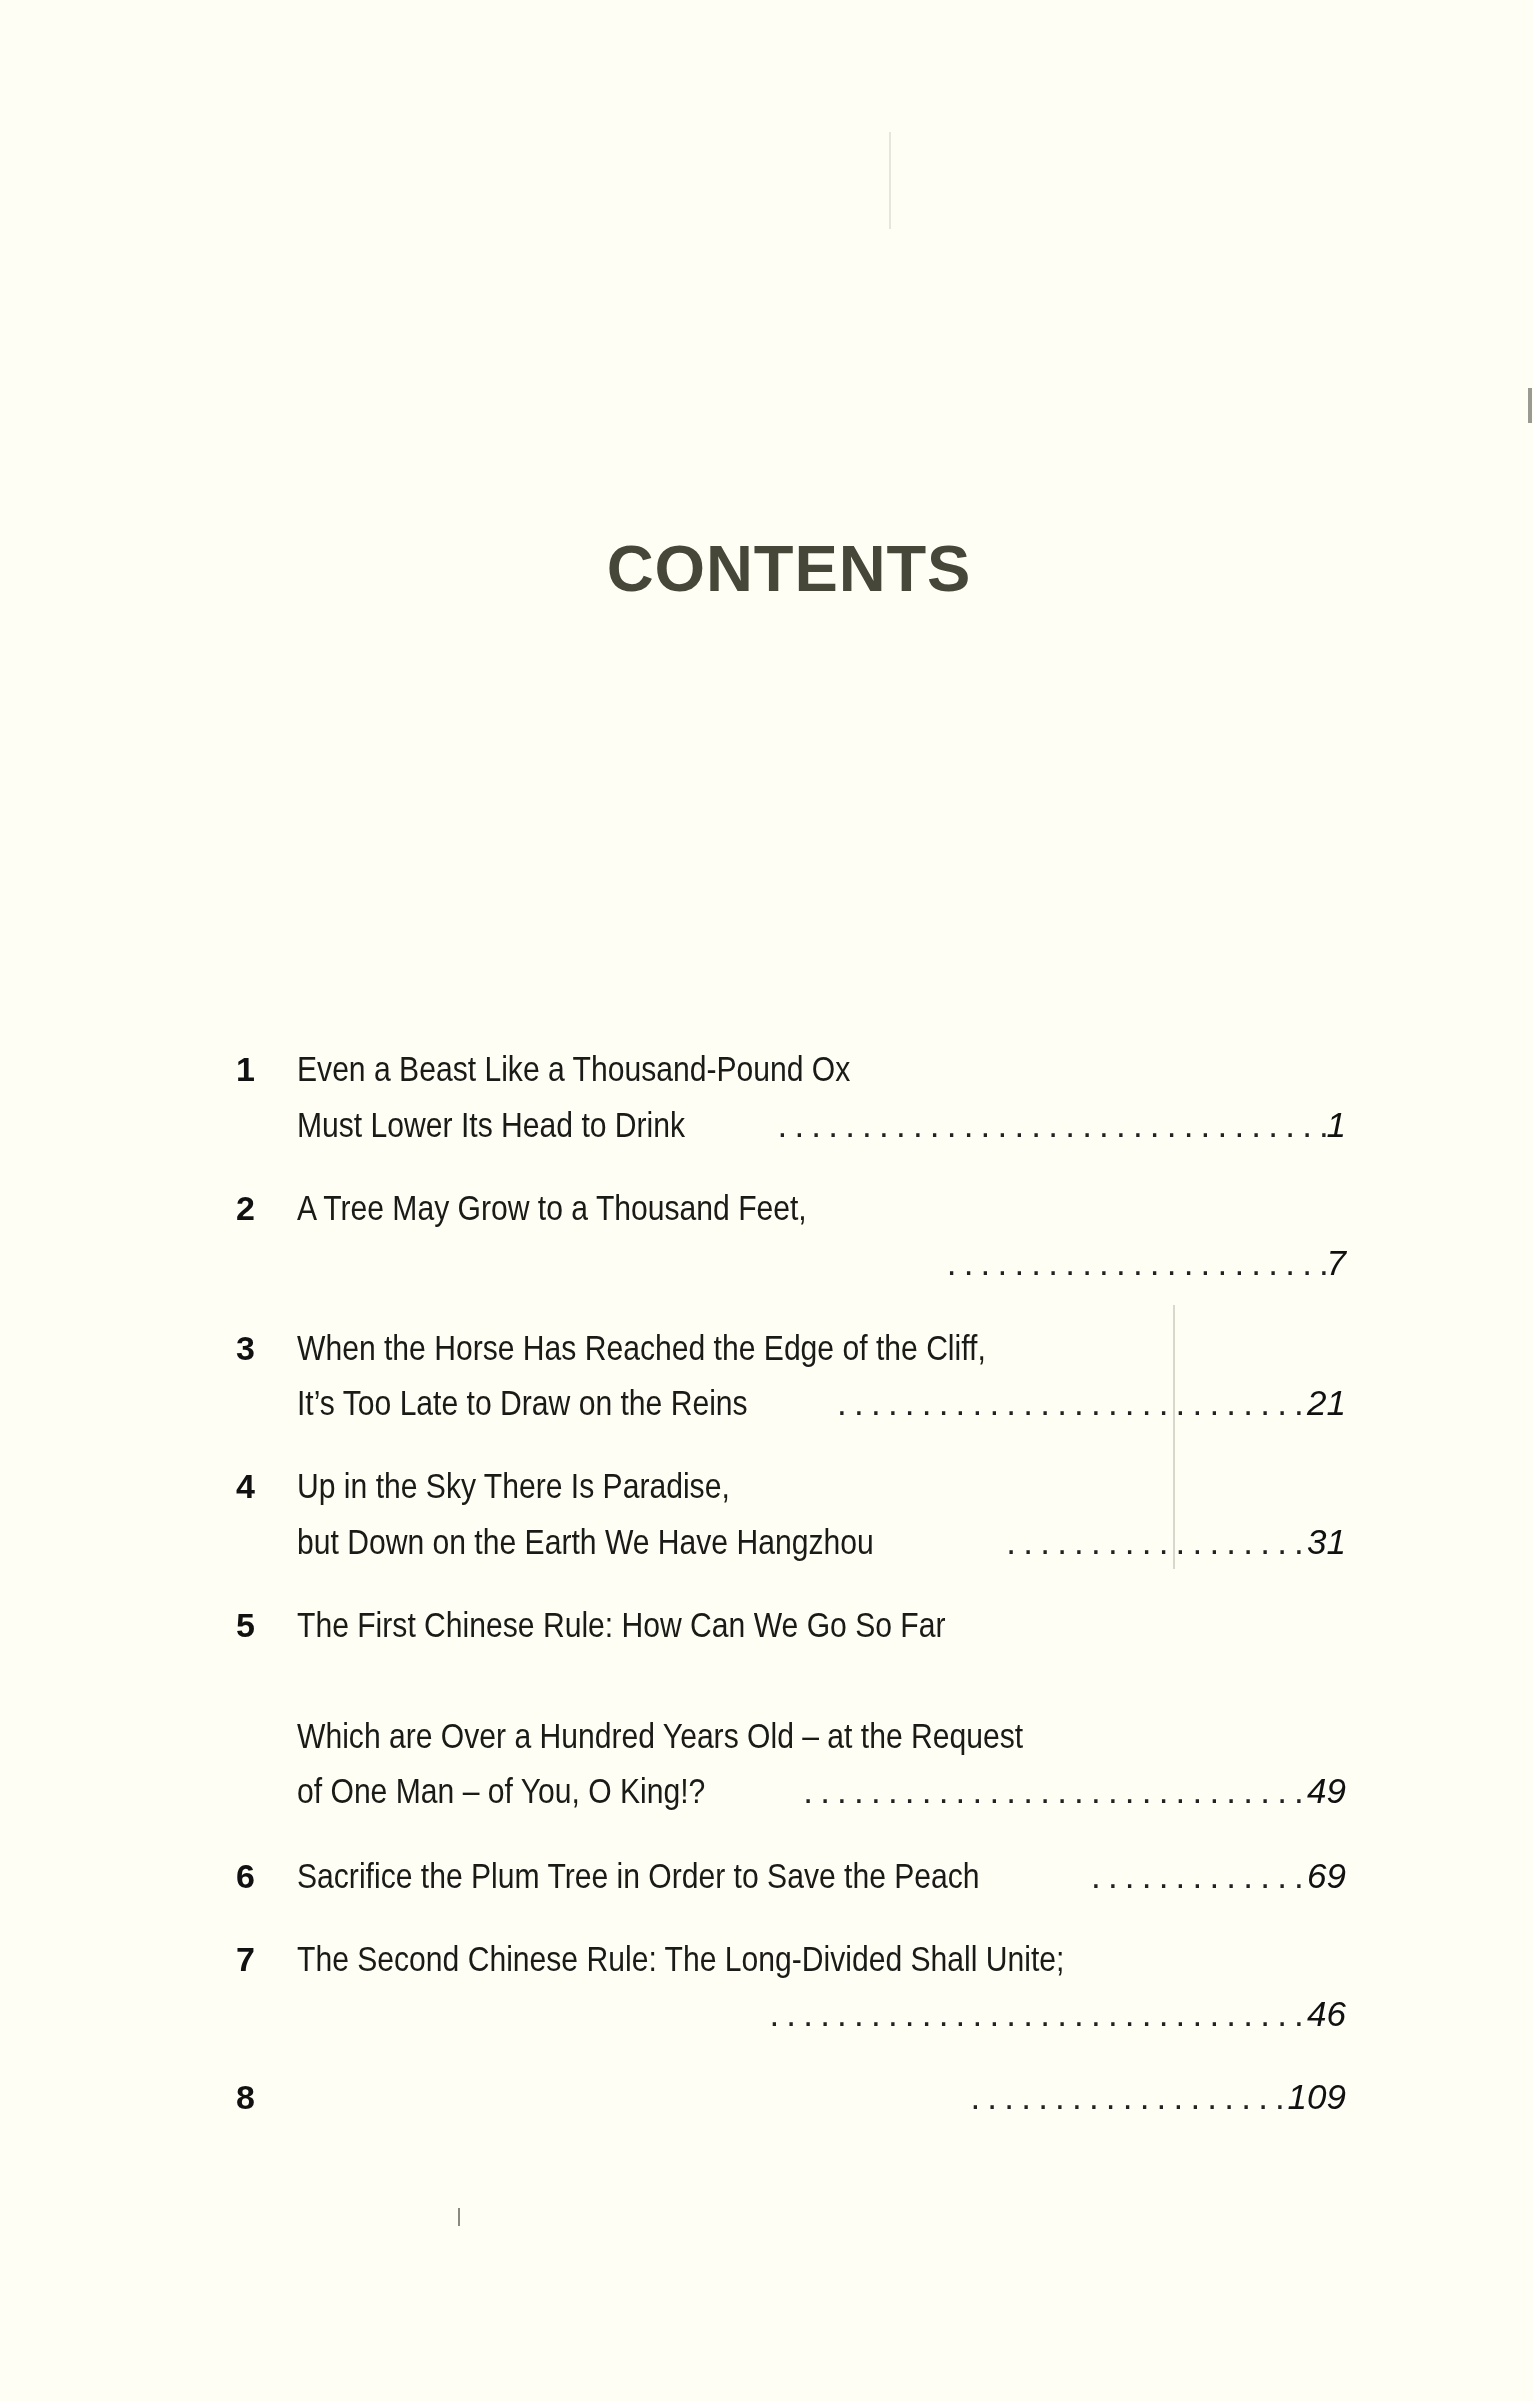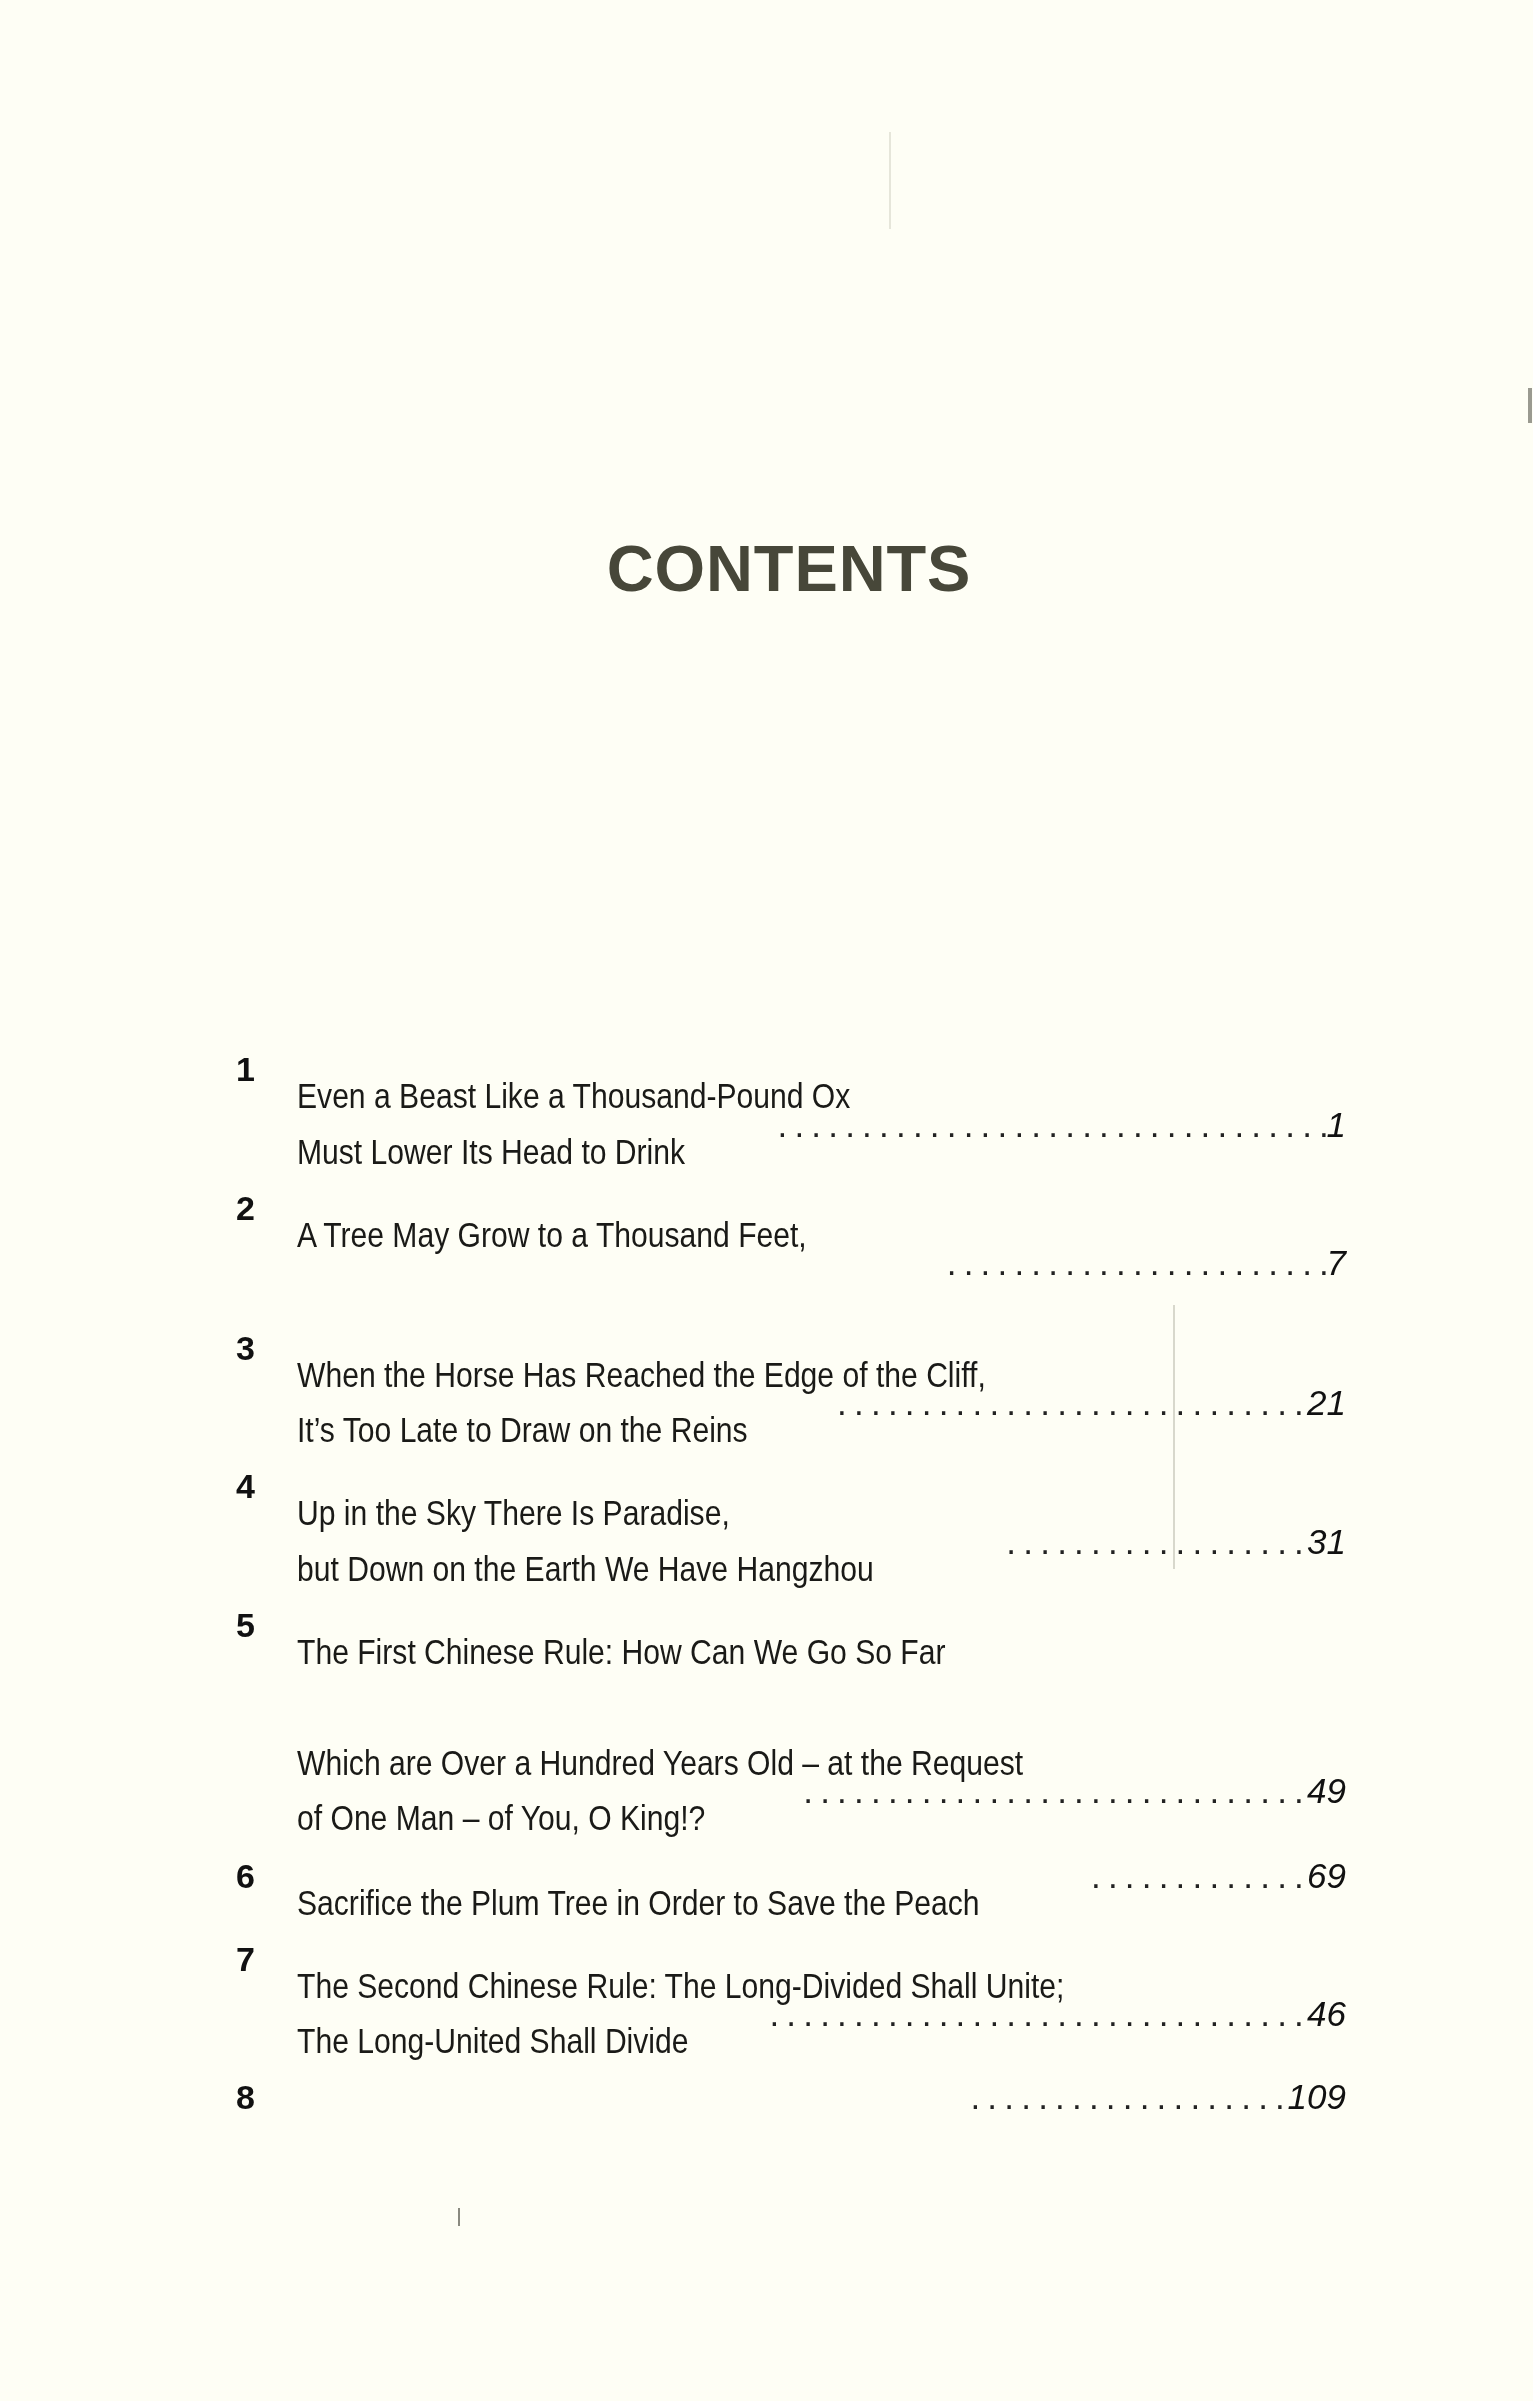--- a/index.html
+++ b/index.html
@@ -29,21 +29,20 @@
   .line {
     position: absolute;
     left: 297px;
     width: 1049px;
     height: 56px;
     line-height: 56px;
     font-size: 35px;
     white-space: nowrap;
     display: flex;
     align-items: baseline;
-    margin-top: 27px;
   }
   .line .txt {
     display: inline-block;
     transform: scaleX(0.86);
     transform-origin: left center;
     flex: 0 0 auto;
   }
   .num {
     position: absolute;
     left: 236px;
@@ -142,23 +141,20 @@
   <div class="line" style="top:1848px">
       <span class="txt">Sacrifice the Plum Tree in Order to Save the Peach</span>
     </div>
   <div class="leader" style="top:1848px; left:1086px; width:225px">........................................................................</div>
   <div class="page" style="top:1848px">69</div>
 
   <div class="num" style="top:1931px">7</div>
   <div class="line" style="top:1931px">
       <span class="txt">The Second Chinese Rule: The Long-Divided Shall Unite;</span>
     </div>
-  <div class="line" style="top:1986px">
-      <span class="txt">The Long-United Shall Divide</span>
-    </div>
   <div class="leader" style="top:1986px; left:760px; width:551px">........................................................................</div>
   <div class="page" style="top:1986px">46</div>
 
   <div class="num" style="top:2069px">8</div>
   <div class="leader" style="top:2069px; left:970px; width:322px">........................................................................</div>
   <div class="page" style="top:2069px">109</div>
 
 </div>
 
 <div class="speck" style="left:889px; top:132px; height:97px; background:#e6e6da"></div>

